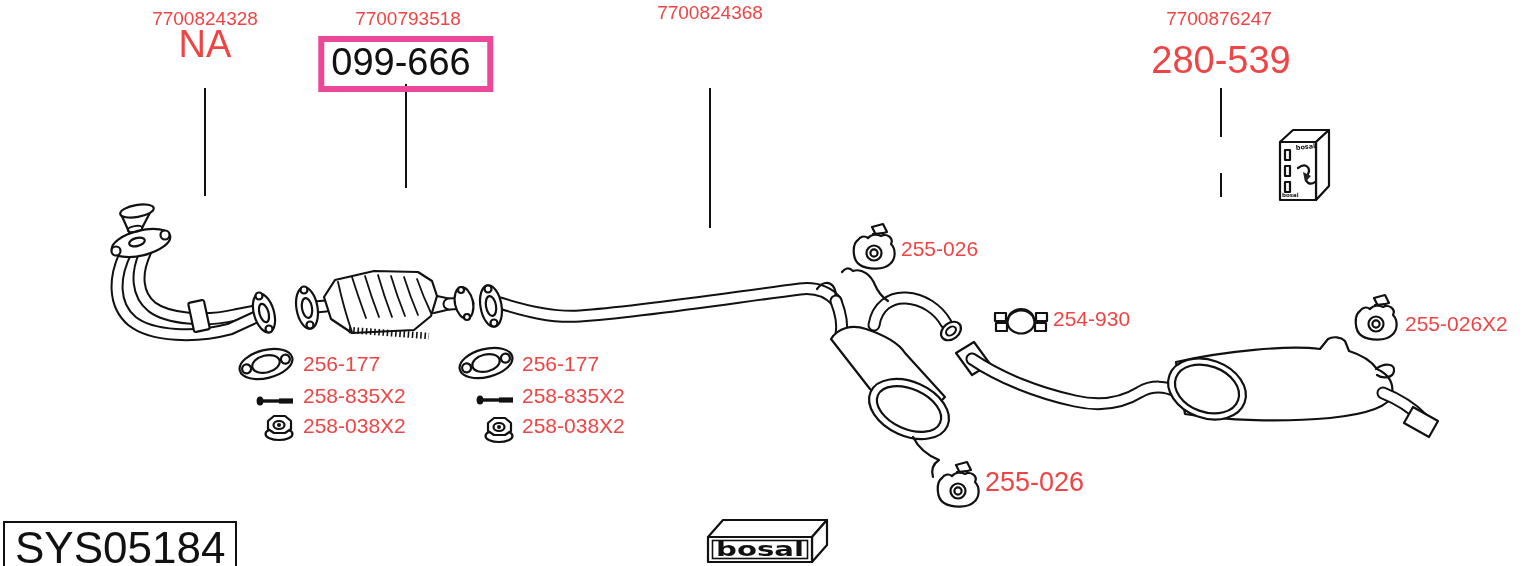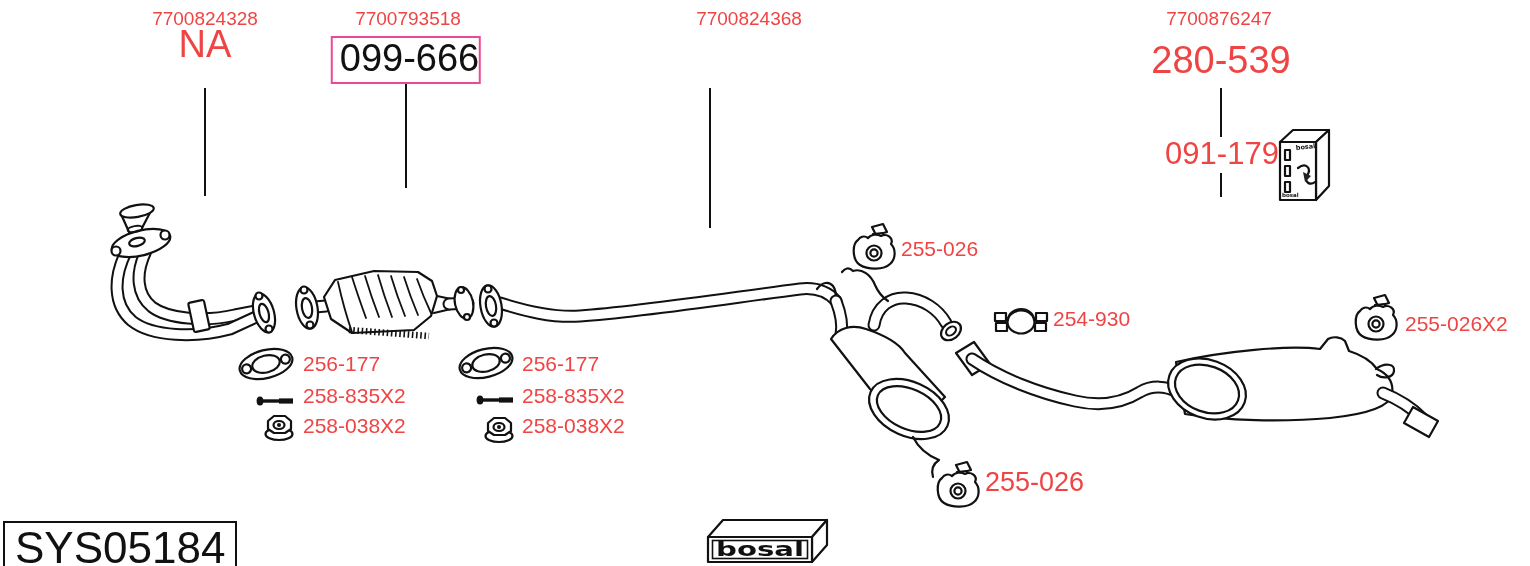--- a/index.html
+++ b/index.html
@@ -4,21 +4,21 @@
 <style>
   html,body{margin:0;padding:0;background:#f2f2f2;}
   .canvas{
     position:relative;width:1530px;height:566px;background:#fff;
     font-family:"Liberation Sans", sans-serif;color:#111;overflow:hidden;
   }
   .canvas svg{position:absolute;left:0;top:0;}
   .lbl{position:absolute;white-space:nowrap;line-height:1.1;color:#ef4444;}
   .ref{font-size:19px;transform:translateX(-50%);}
   .code{font-size:38px;transform:translateX(-50%);}
-  .codebox{position:absolute;transform:translateX(-50%);border:2px solid #ec4899;padding:0 0 2px 7px;}
+  .codebox{position:absolute;transform:translateX(-50%);border:6px solid #ec4899;padding:0 17px 2px 7px;}
   .codebox span{font-size:38px;line-height:1.1;}
   .kitcode{font-size:31px;transform:translateX(-50%);}
   .part{font-size:21px;}
   .part-big{font-size:27px;}
   .bottomcode{font-size:31px;}
   .sysbox{position:absolute;border:2px solid #111;padding:2px 10px 3px 10px;font-size:44px;line-height:1.05;}
   
   .ln{fill:none;stroke:#111;stroke-width:2.2;stroke-linecap:round;stroke-linejoin:round;}
   .ln18{fill:none;stroke:#111;stroke-width:1.8;stroke-linecap:round;}
   .wh{fill:#fff;stroke:#111;stroke-width:2.2;stroke-linejoin:round;}
@@ -209,30 +209,29 @@
       <path class="wh" d="M708,537 L723,520 L827,520 L812,537 Z" stroke-width="2.2"></path>
       <path class="wh" d="M812,537 L827,520 L827,545 L812,562 Z" stroke-width="2.2"></path>
       <rect class="wh" x="708" y="537" width="104" height="25" stroke-width="2.4"></rect>
       <rect x="712.5" y="540.5" width="95" height="18" fill="none" stroke="#111" stroke-width="1.6"></rect>
       <text class="brandtext" x="760" y="556" font-size="20" text-anchor="middle" textLength="88" lengthAdjust="spacingAndGlyphs">bosal</text>
     </g>
   </svg>
 
   <div class="lbl ref" style="left:205px;top:9px;">7700824328</div>
   <div class="lbl ref" style="left:408px;top:9px;">7700793518</div>
-  <div class="lbl ref" style="left:710px;top:9px;margin-left:39px;">7700824368</div>
+  <div class="lbl ref" style="left:710px;top:3px;">7700824368</div>
   <div class="lbl ref" style="left:1219px;top:9px;">7700876247</div>
 
   <div class="lbl code" style="left:205px;top:24px;">NA</div>
   <div class="codebox" style="left:406px;top:36px;">
     <span>099-666</span>
   </div>
   <div class="lbl code" style="left:1221px;top:40px;">280-539</div>
 
-  <div class="lbl kitcode" style="left:1222px;top:137px;">091-179</div>
 
   <div class="lbl part" style="left:901px;top:237px;">255-026</div>
   <div class="lbl part" style="left:1053px;top:307px;">254-930</div>
   <div class="lbl part" style="left:1405px;top:312px;">255-026X2</div>
   <div class="lbl part-big" style="left:985px;top:468px;">255-026</div>
 
   <div class="lbl part" style="left:303px;top:352px;">256-177</div>
   <div class="lbl part" style="left:303px;top:384px;">258-835X2</div>
   <div class="lbl part" style="left:303px;top:414px;">258-038X2</div>
 

